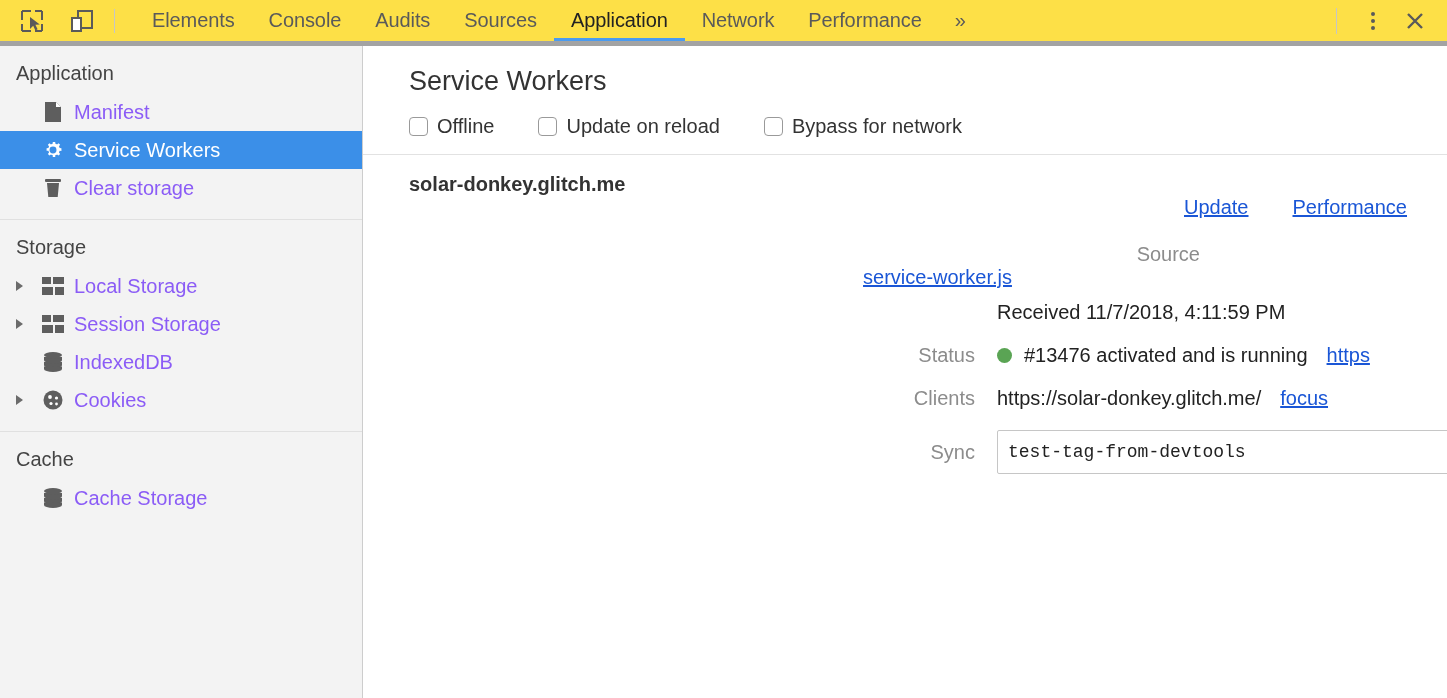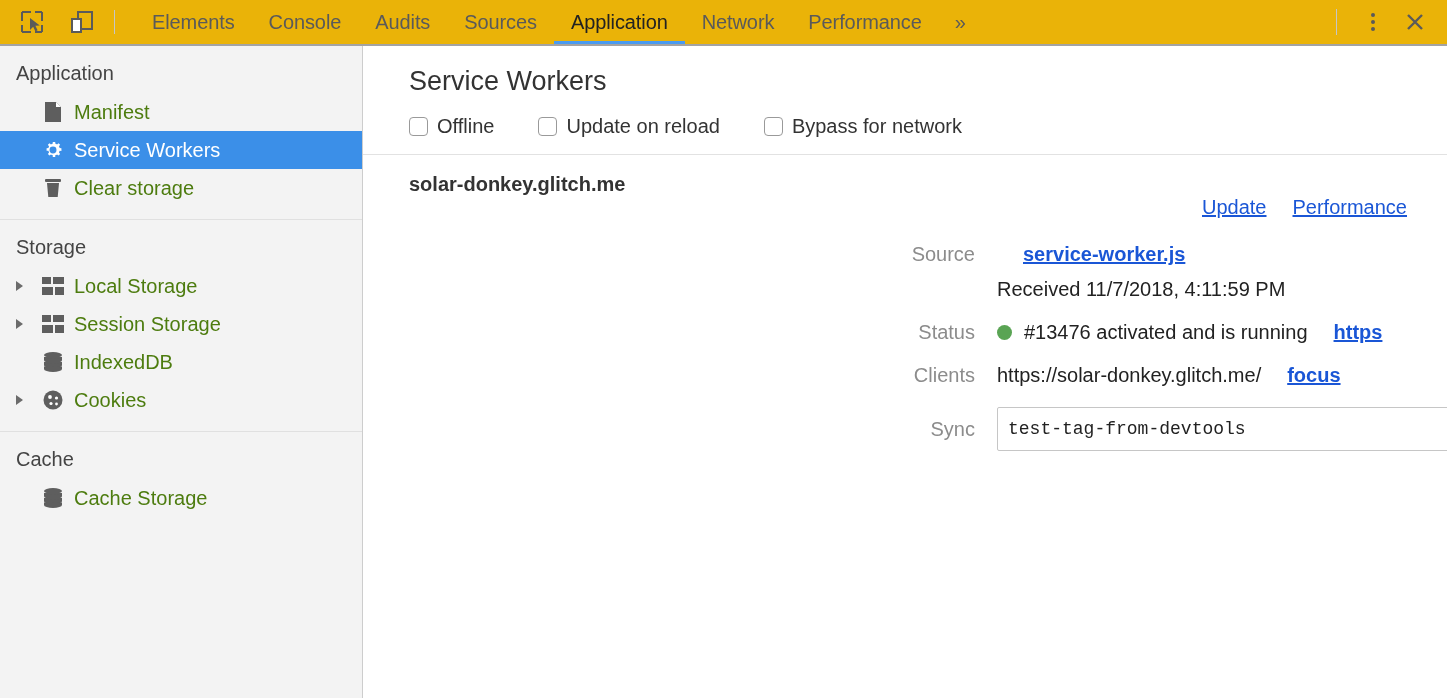--- a/index.html
+++ b/index.html
@@ -12,22 +12,22 @@
     height: 698px;
     font-family: "Liberation Sans", sans-serif;
     color: #333333;
     overflow: hidden;
   }
 
   
   .toolbar {
     position: relative;
     height: 46px;
-    background: #eab308;
-    border-bottom: 2px solid #a3a3a3;
+    background: #fde047;
+    border-bottom: 5px solid #a3a3a3;
     display: flex;
     align-items: stretch;
     box-sizing: border-box;
   }
   .tool-icons {
     display: flex;
     align-items: center;
     padding-left: 14px;
     gap: 14px;
   }
@@ -134,21 +134,21 @@
     font-size: 20px;
     color: #444444;
     padding: 6px 0 8px 16px;
   }
   .sb-item {
     display: flex;
     align-items: center;
     height: 38px;
     padding-left: 16px;
     font-size: 20px;
-    color: #4d7c0f;
+    color: #8b5cf6;
     cursor: pointer;
     box-sizing: border-box;
   }
   .sb-item.selected {
     background: #3b8fe8;
     color: #ffffff;
   }
   .sb-arrow {
     width: 22px;
     flex: none;
@@ -231,21 +231,21 @@
     flex-direction: column;
   }
   .sw-origin {
     font-size: 20px;
     font-weight: bold;
     color: #333333;
   }
   .sw-actions {
     margin-left: auto;
     display: flex;
-    gap: 26px;
+    gap: 44px;
   }
   .link {
     color: #1a56d6;
     text-decoration: underline;
     font-size: 20px;
     cursor: pointer;
   }
   .row {
     display: flex;
     align-items: center;
@@ -261,30 +261,30 @@
     color: #8c8c8c;
     flex: none;
   }
   .row-value {
     font-size: 20px;
     color: #222222;
     display: flex;
     align-items: center;
     white-space: nowrap;
   }
-  .row.tight { margin-bottom: 12px; }
+  .row.tight { margin-bottom: 12px; flex-direction: column; }
   .status-dot {
     width: 15px;
     height: 15px;
     border-radius: 50%;
     background: #5aa454;
     margin-right: 12px;
     flex: none;
   }
-  .row-value .link { margin-left: 26px; font-weight: bold; }
+  .row-value .link { margin-left: 19px; }
   .field-row { margin-bottom: 16px; }
   .text-field {
     width: 632px;
     height: 44px;
     box-sizing: border-box;
     border: 1px solid #c6c6c6;
     border-radius: 2px;
     padding: 0 10px;
     font-family: "Liberation Mono", "DejaVu Sans Mono", monospace;
     font-size: 18px;

